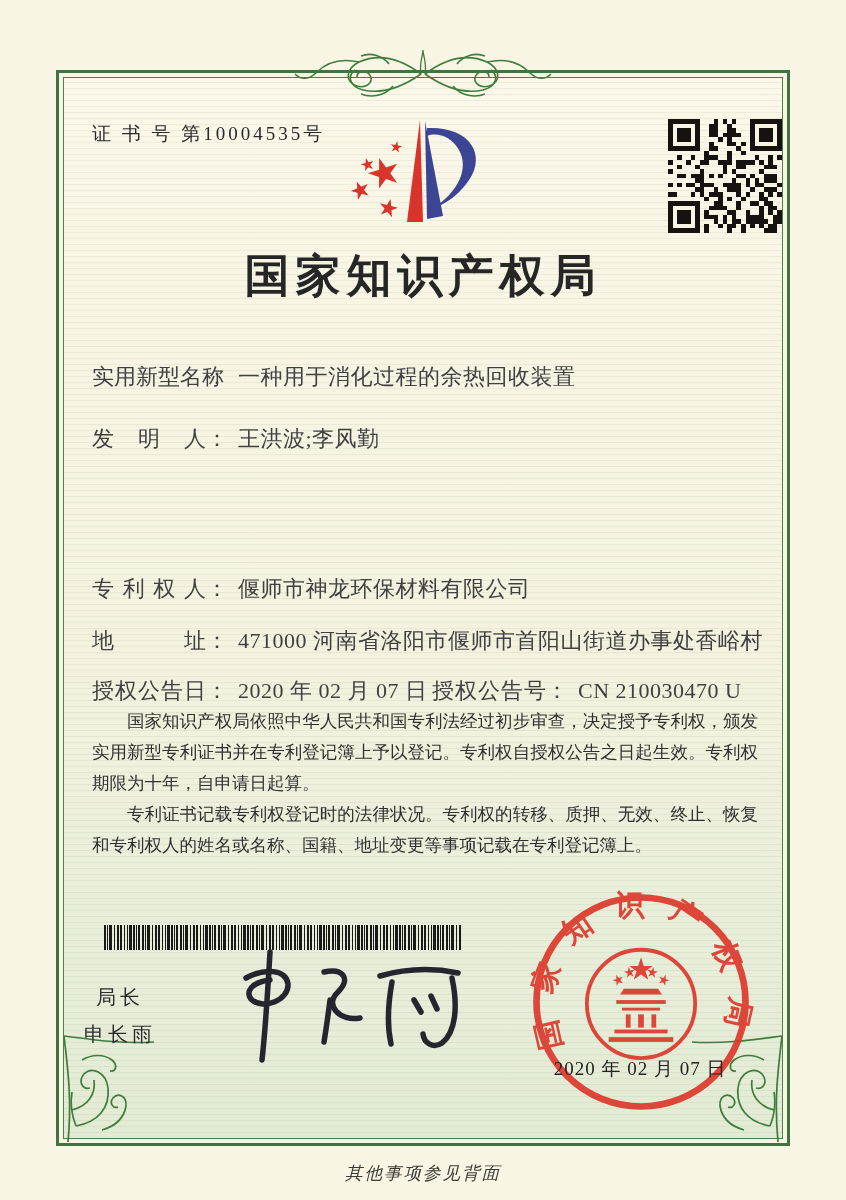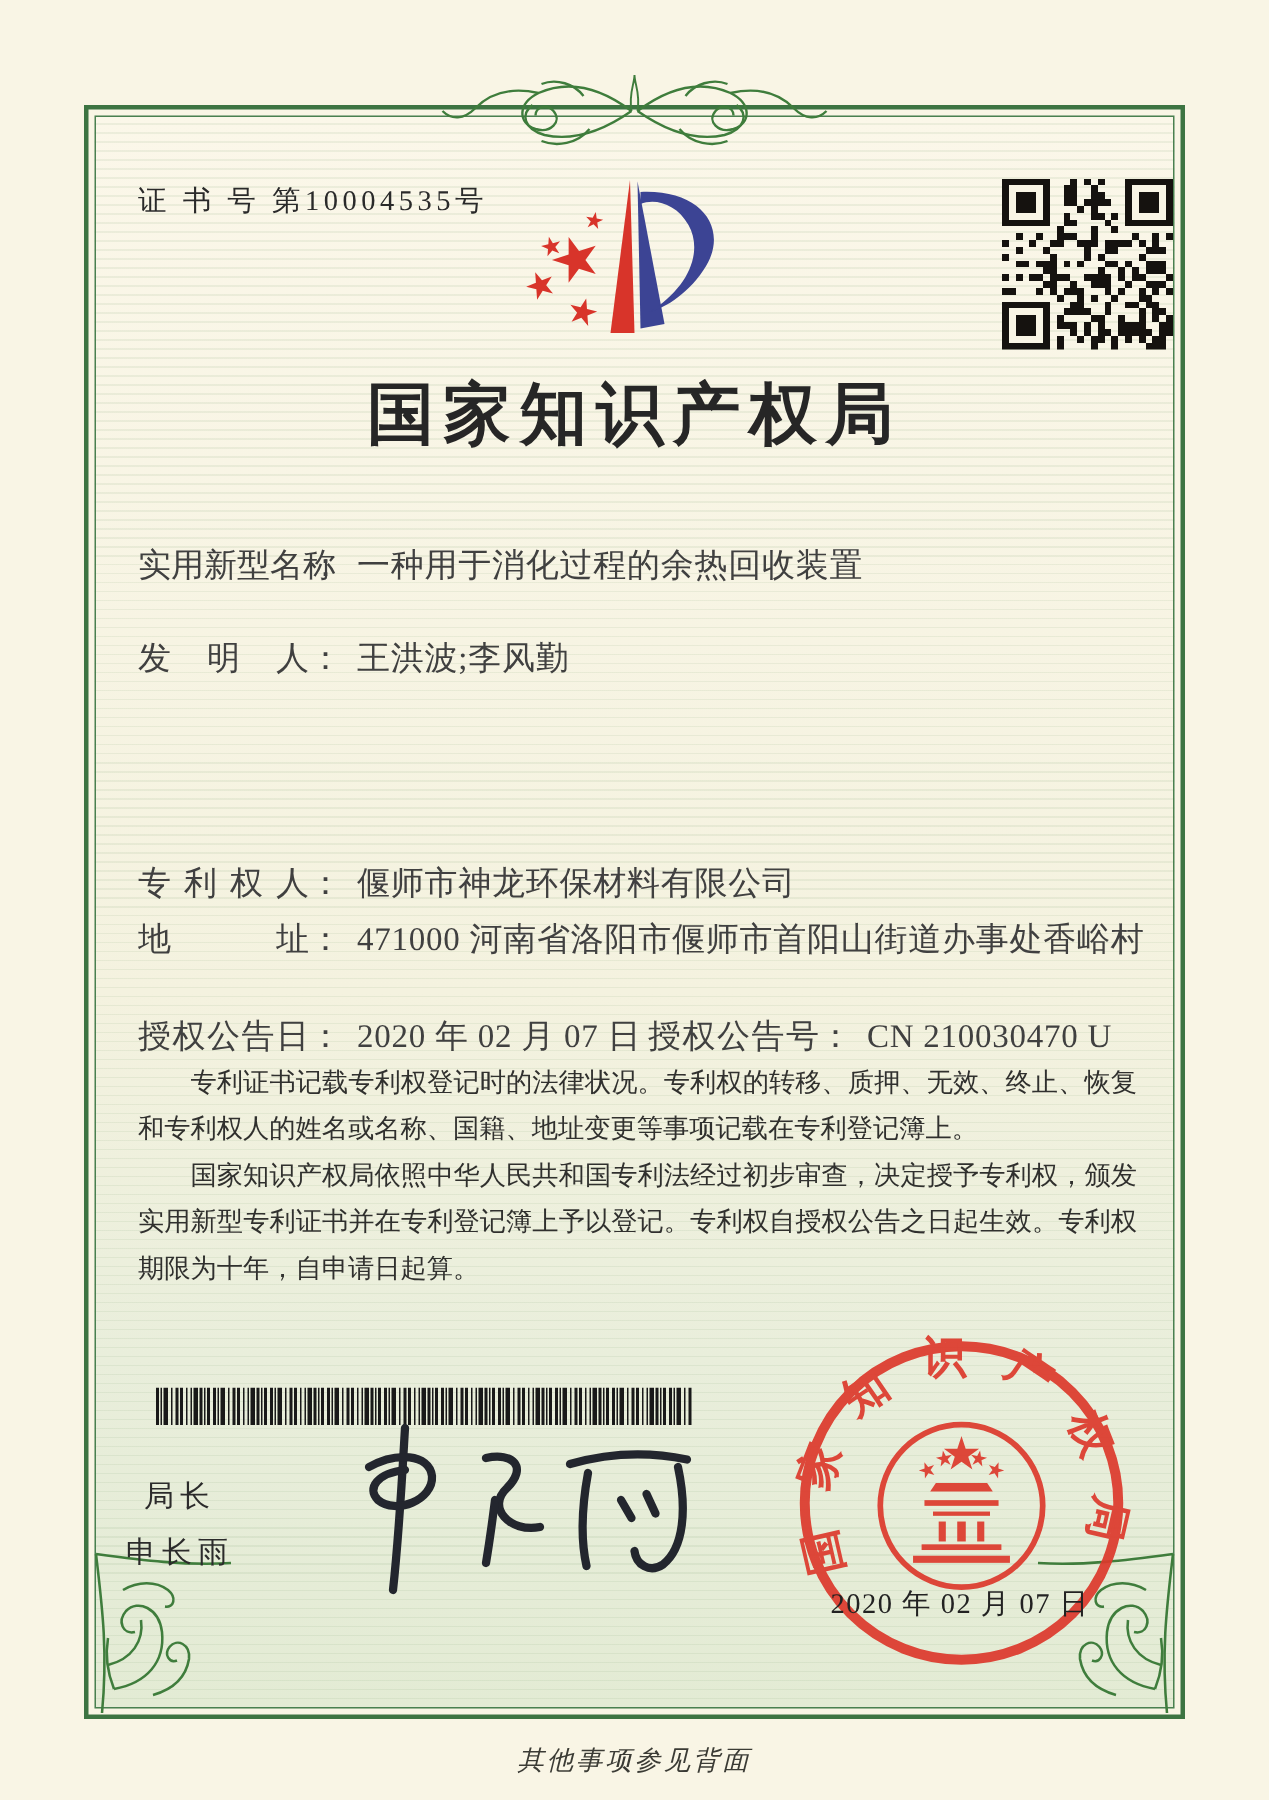--- a/index.html
+++ b/index.html
@@ -325,32 +325,32 @@
 
   <div class="frow" style="top:362px;">
     <span class="lbl">实用新型名称</span><span class="colon">：</span><span class="val">一种用于消化过程的余热回收装置</span>
   </div>
   <div class="frow" style="top:424px;">
     <span class="lbl">发明人</span><span class="colon">：</span><span class="val">王洪波;李风勤</span>
   </div>
   <div class="frow" style="top:574px;">
     <span class="lbl">专利权人</span><span class="colon">：</span><span class="val">偃师市神龙环保材料有限公司</span>
   </div>
-  <div class="frow" style="top:611px;">
+  <div class="frow" style="top:626px;">
     <span class="lbl">地址</span><span class="colon">：</span><span class="val">471000 河南省洛阳市偃师市首阳山街道办事处香峪村</span>
   </div>
 
   <div class="frow" style="top:676px;">
     <span class="lbl">授权公告日</span><span class="colon">：</span><span class="val">2020 年 02 月 07 日</span>
     <span class="grant-no"><span class="lbl">授权公告号</span><span class="colon">：</span><span class="val">CN 210030470 U</span></span>
   </div>
 
   <div class="paras">
+    <p>国家知识产权局依照中华人民共和国专利法经过初步审查，决定授予专利权，颁发实用新型专利证书并在专利登记簿上予以登记。专利权自授权公告之日起生效。专利权期限为十年，自申请日起算。</p>
     <p>专利证书记载专利权登记时的法律状况。专利权的转移、质押、无效、终止、恢复和专利权人的姓名或名称、国籍、地址变更等事项记载在专利登记簿上。</p>
-    <p>国家知识产权局依照中华人民共和国专利法经过初步审查，决定授予专利权，颁发实用新型专利证书并在专利登记簿上予以登记。专利权自授权公告之日起生效。专利权期限为十年，自申请日起算。</p>
   </div>
 
   <div class="barcode">
     <svg id="barcode-svg" width="362" height="25" viewBox="0 0 362 25" preserveAspectRatio="none">
         <rect x="0" y="0" width="2" height="25" fill="#191919"></rect>
         <rect x="3" y="0" width="1" height="25" fill="#191919"></rect>
         <rect x="5" y="0" width="3" height="25" fill="#191919"></rect>
         <rect x="10" y="0" width="1" height="25" fill="#191919"></rect>
         <rect x="13" y="0" width="2" height="25" fill="#191919"></rect>
         <rect x="16" y="0" width="2" height="25" fill="#191919"></rect>

